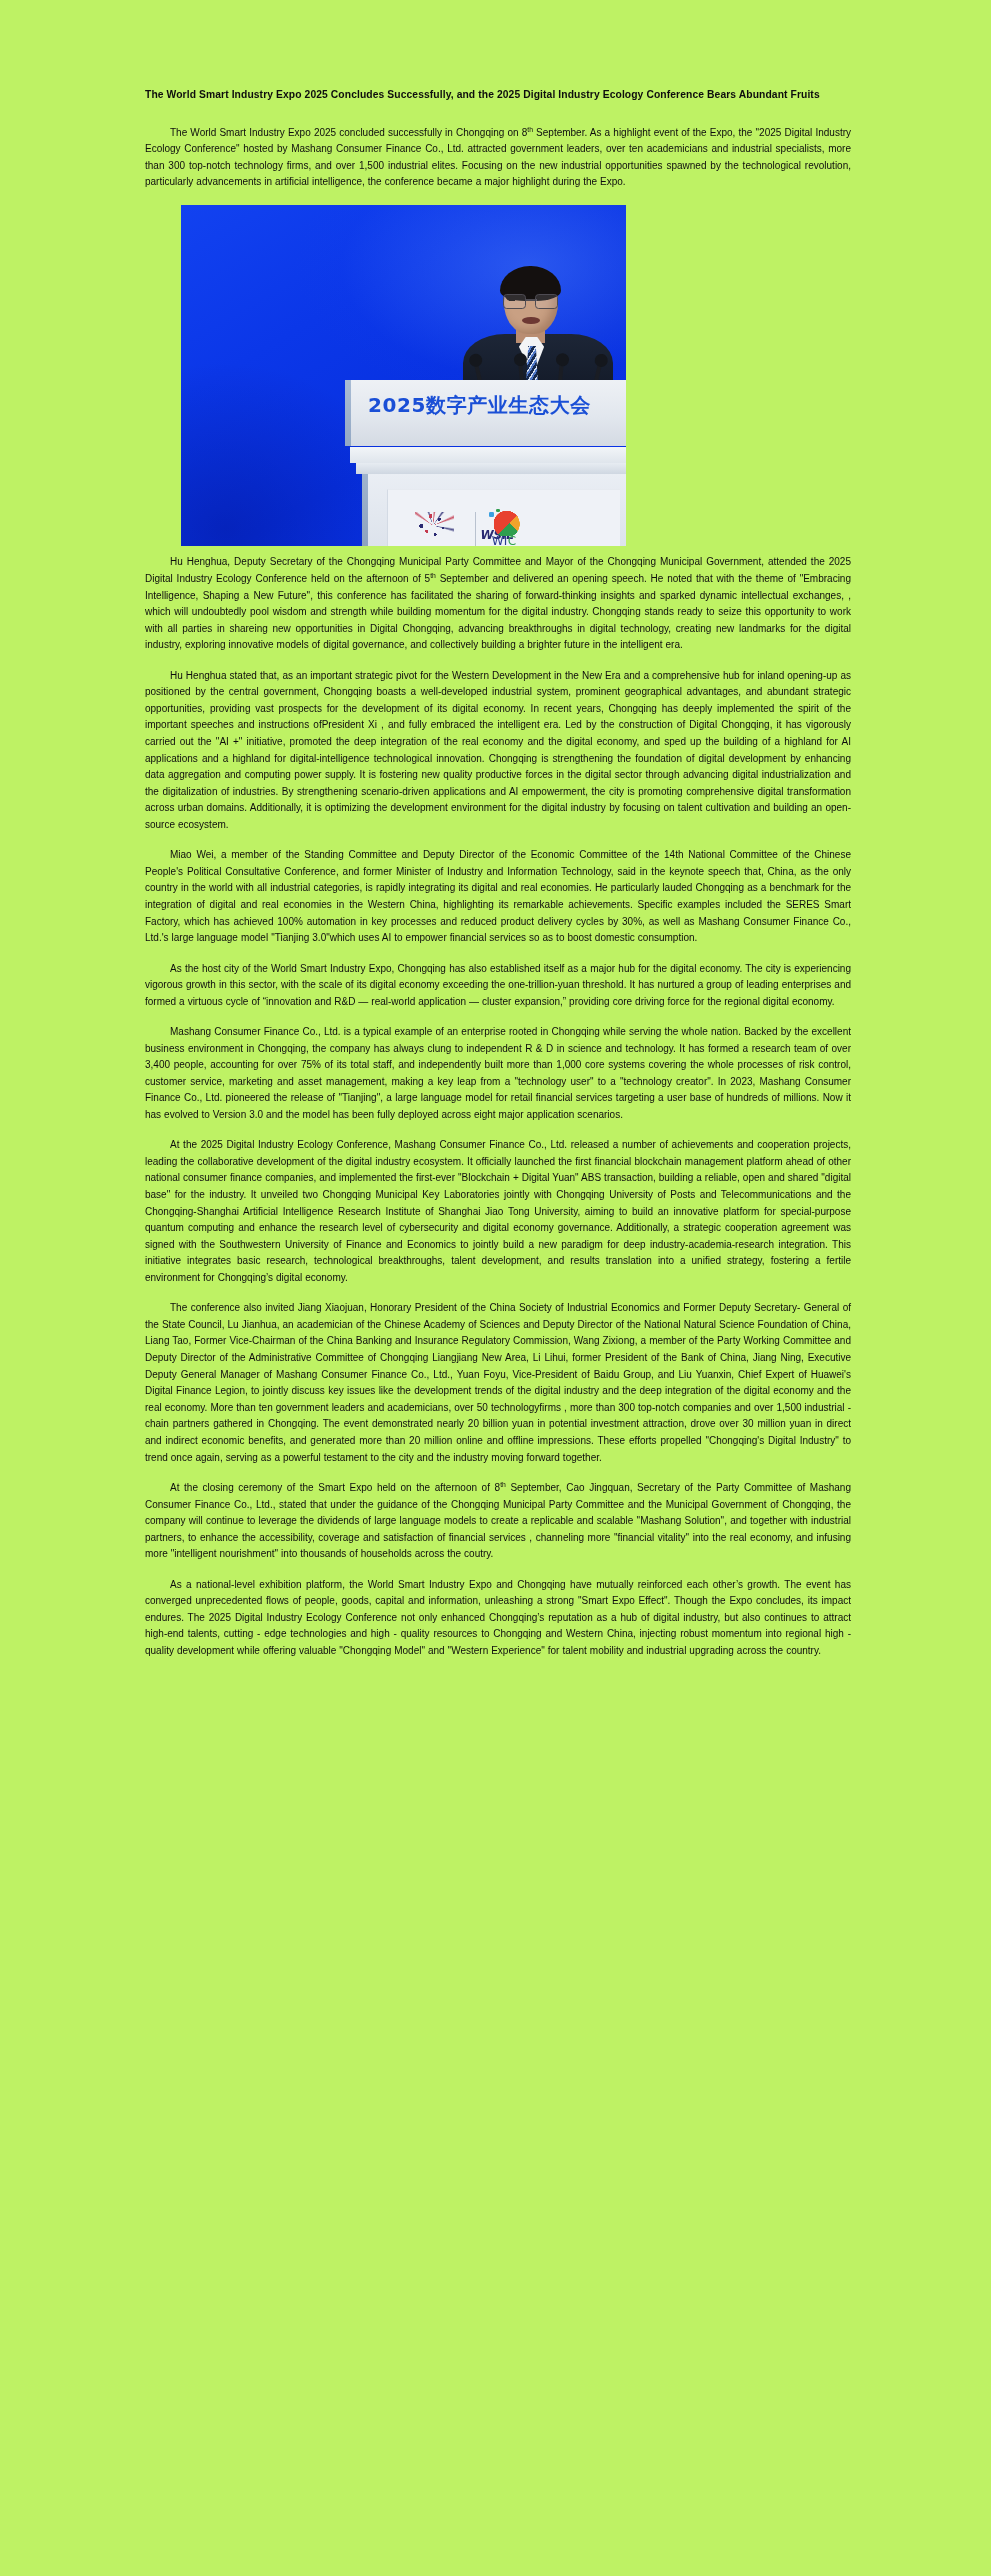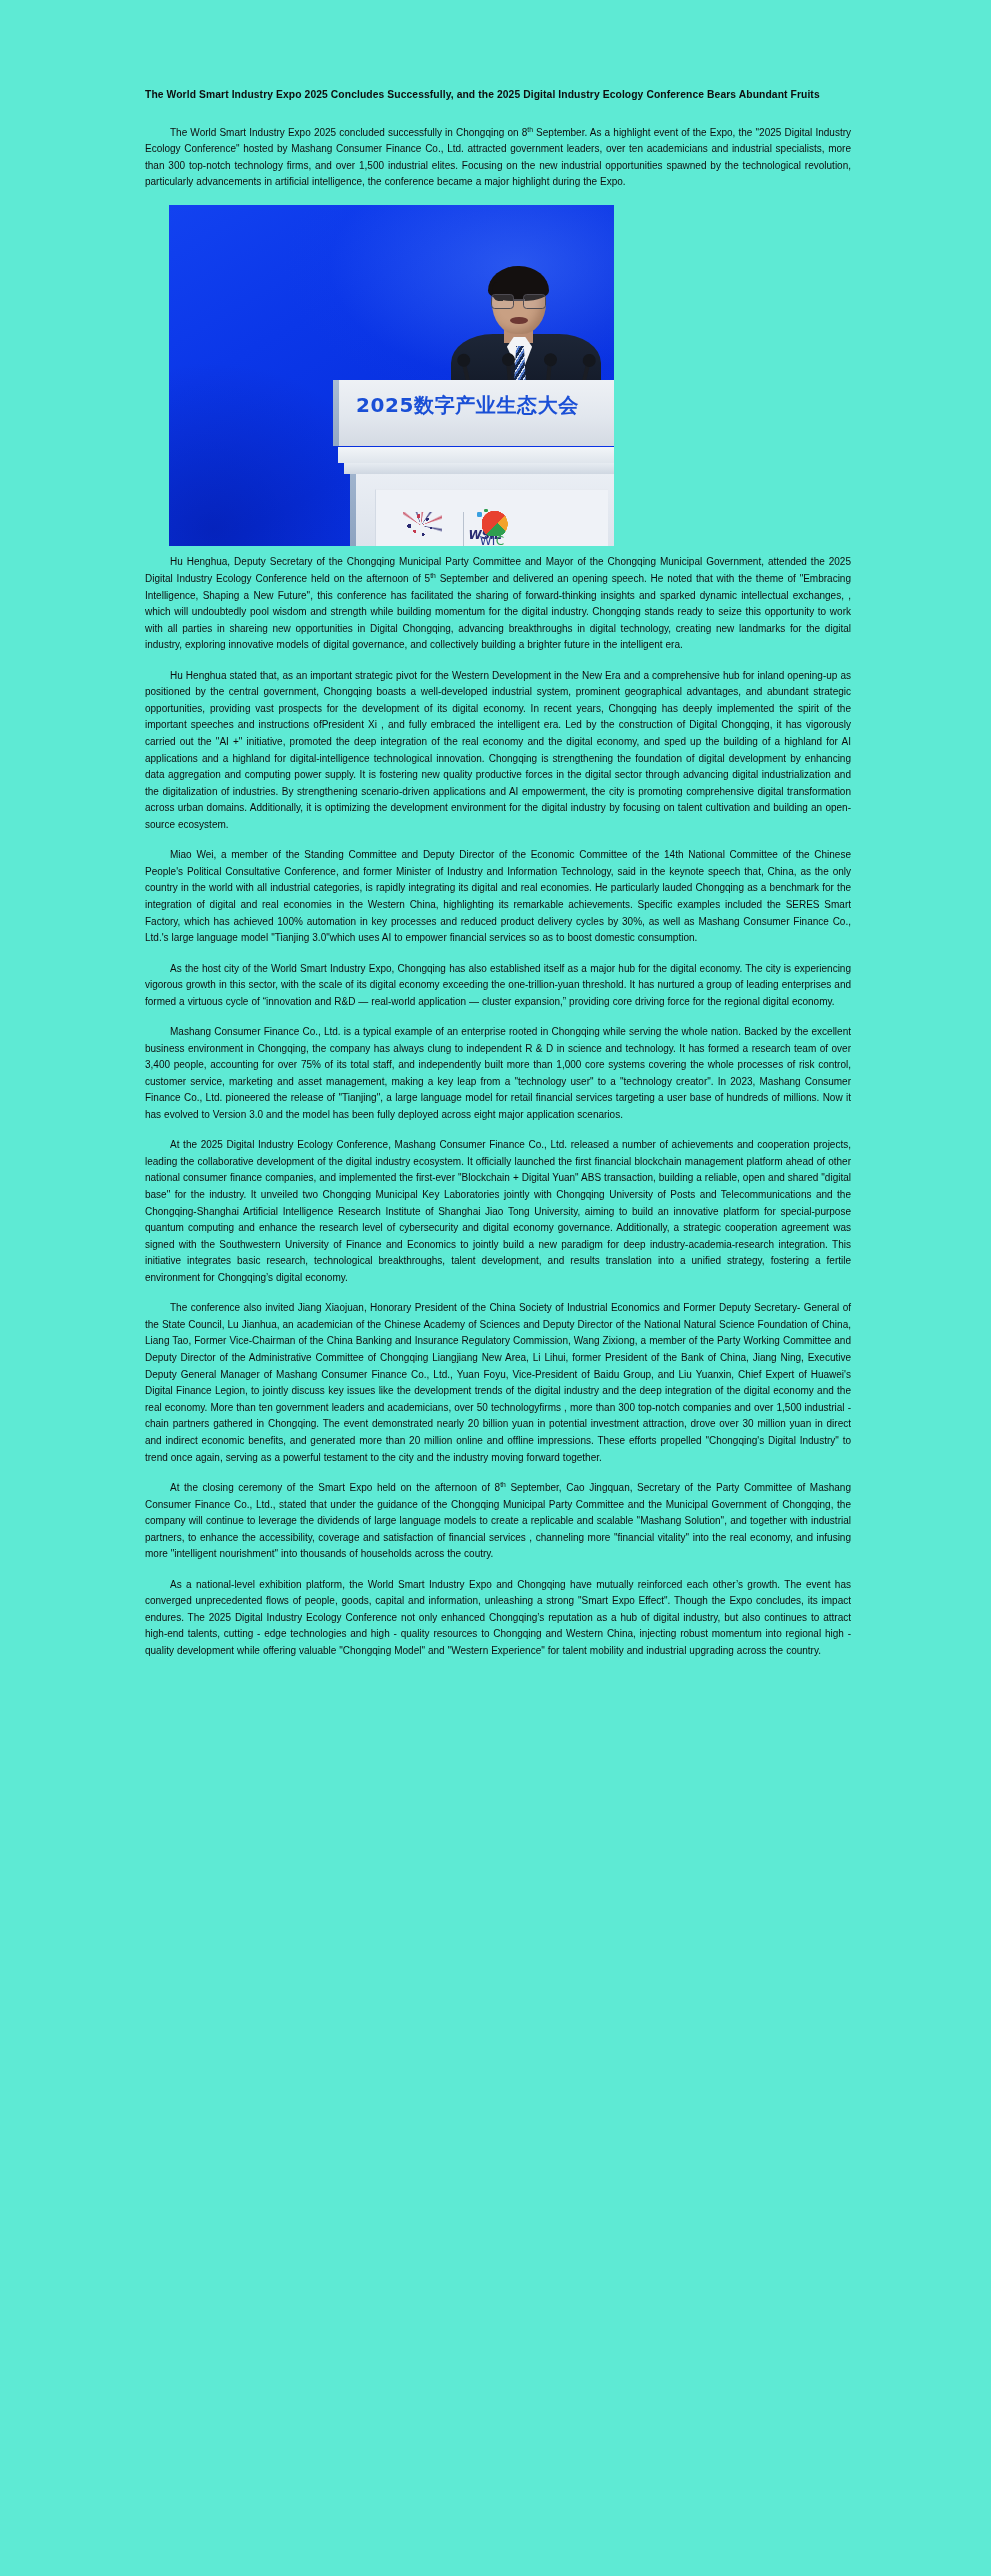--- a/index.html
+++ b/index.html
@@ -12,21 +12,21 @@
     width: 991px;
     min-height: 2576px;
     font-family: "Liberation Sans", sans-serif;
     color: #000000;
     -webkit-font-smoothing: antialiased;
   }
   .page {
     position: relative;
     width: 991px;
     min-height: 2576px;
-    background: #5eead4;
+    background: #bef264;
     box-sizing: border-box;
     padding: 87px 140px 37px 145px;
   }
   .doc-title {
     font-size: 10.3px;
     font-weight: bold;
     line-height: 1.62;
     letter-spacing: 0.1px;
     margin: 0 0 21px 0;
     text-align: left;
@@ -49,21 +49,21 @@
   
   .figure-wrap {
     margin: 12.5px 0 8.7px 0;
     text-align: left;
     text-indent: 0;
   }
   .photo {
     position: relative;
     width: 445px;
     height: 341px;
-    margin-left: 24px;
+    margin-left: 36px;
     overflow: hidden;
     background: linear-gradient(150deg, #1242f0 0%, #0b37e8 32%, #0730e0 62%, #0a34ea 100%);
   }
   
   .photo .backdrop-glow {
     position: absolute;
     inset: 0;
     background:
       radial-gradient(ellipse 70% 55% at 78% 18%, rgba(90,140,255,0.40) 0%, rgba(30,70,240,0.05) 60%, rgba(0,0,0,0) 75%),
       radial-gradient(ellipse 60% 70% at 10% 95%, rgba(0,10,120,0.35) 0%, rgba(0,0,0,0) 70%);

